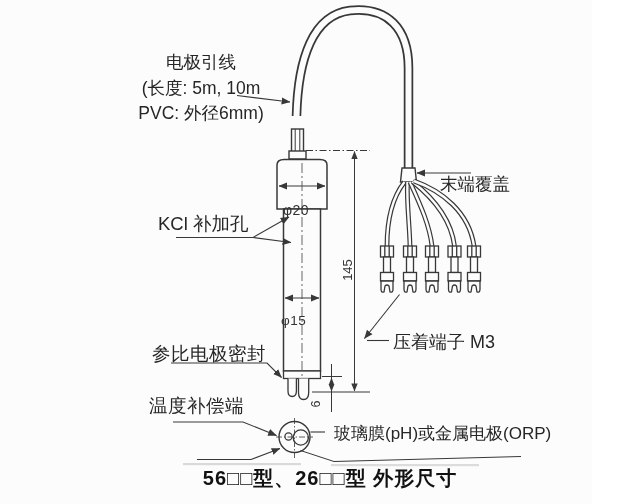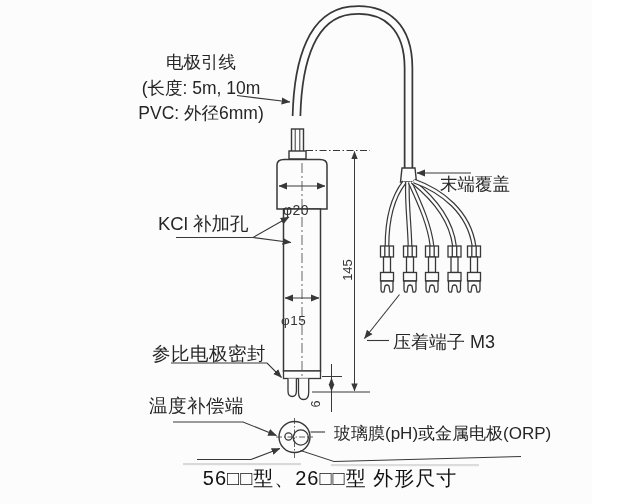--- a/index.html
+++ b/index.html
@@ -8,21 +8,21 @@
     background:#fcfcfc;
     font-family:"Liberation Sans", sans-serif;
     color:#222;
   }
   #lineart{position:absolute;left:0;top:0;}
   .lbl{position:absolute;white-space:nowrap;color:#262626;}
   .lbl-block{position:absolute;text-align:center;color:#262626;}
   .vtext{position:absolute;display:flex;align-items:center;justify-content:center;
          transform:rotate(-90deg);transform-origin:center;color:#333;}
   .dim{color:#333;}
-  .caption{position:absolute;text-align:center;font-weight:normal;color:#111;
+  .caption{position:absolute;text-align:center;font-weight:bold;color:#111;
            font-size:20px;letter-spacing:1px;}
 </style>
 </head>
 <body>
 
 <div id="stage">
 
   <svg id="lineart" width="625" height="504" viewBox="0 0 625 504">
     <defs>
       <marker id="ah" viewBox="0 0 10 10" refX="9.5" refY="5" markerWidth="8" markerHeight="8" orient="auto-start-reverse">

